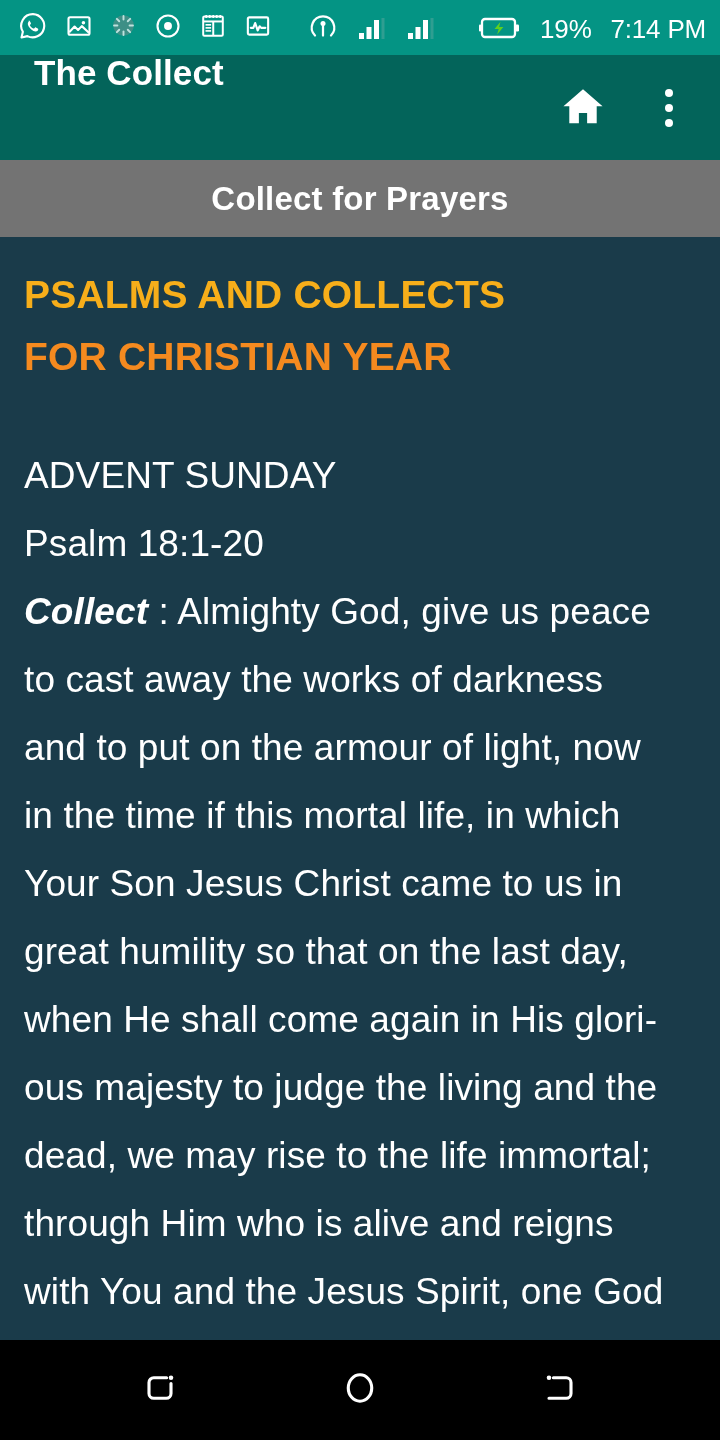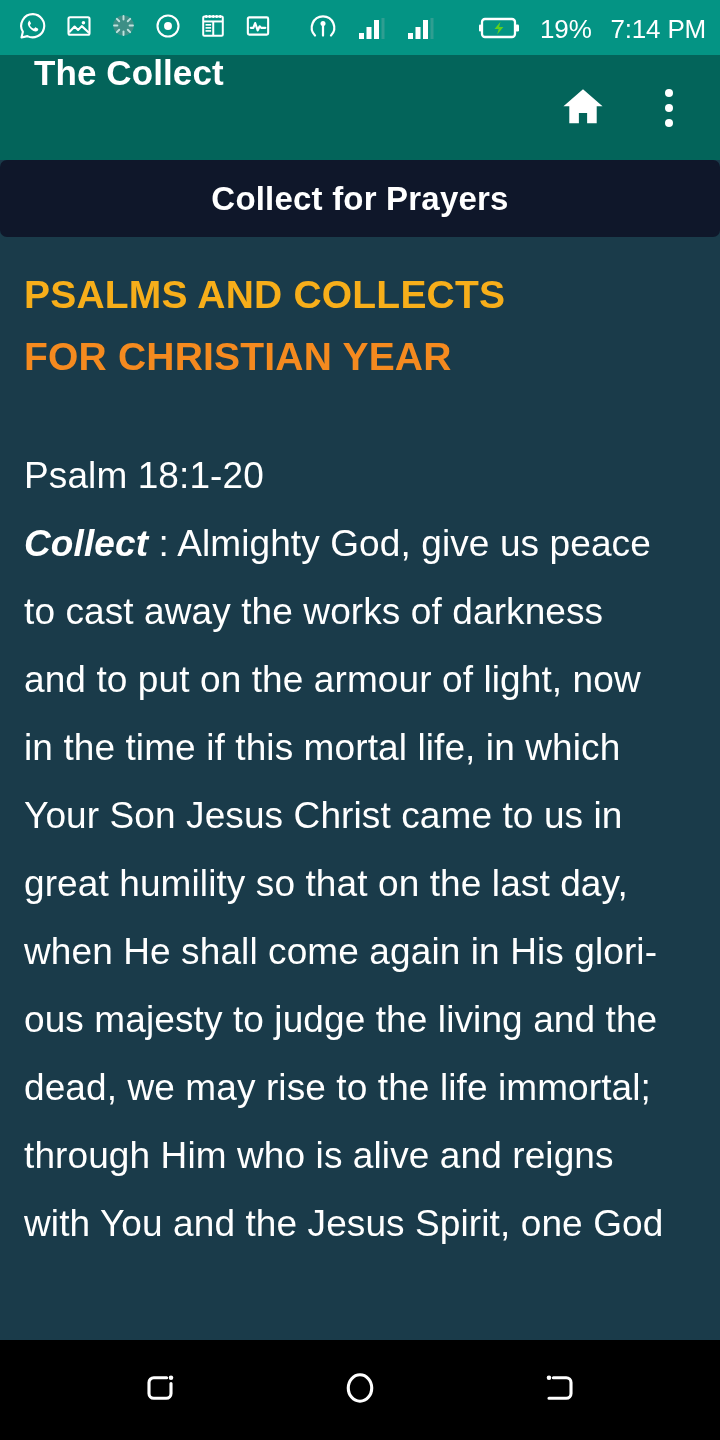--- a/index.html
+++ b/index.html
@@ -49,22 +49,22 @@
     width:50px; height:50px;
     display:flex; align-items:center; justify-content:center;
     cursor:pointer;
   }
   .dots { display:flex; flex-direction:column; gap:7px; align-items:center; }
   .dots i { width:8px; height:8px; border-radius:50%; background:#fff; display:block; }
 
   
   .subbar {
     height:77px; flex:0 0 77px;
-    background:#0f172a;
-    display:flex; align-items:center; justify-content:center;border-radius:7px;
+    background:#737373;
+    display:flex; align-items:center; justify-content:center;
   }
   .subbar-title {
     color:#ffffff; font-size:33px; font-weight:700; letter-spacing:0.2px;
   }
 
   
   .content {
     flex:1 1 auto;
     background:#1a3b4a;
     padding:33px 24px 12px 24px;
@@ -234,20 +234,21 @@
   <div class="subbar">
     <div class="subbar-title">Collect for Prayers</div>
   </div>
 
   <div class="content">
     <div class="heading-line heading-1">PSALMS AND COLLECTS</div>
     <div class="heading-line heading-2">FOR CHRISTIAN YEAR</div>
 
     <div class="spacer"></div>
 
+    <div class="body-line">ADVENT SUNDAY</div>
     <div class="body-line">Psalm 18:1-20</div>
 
     <div class="body-line">
       <span class="lead">Collect</span><span> : </span><span>Almighty God, give us peace</span>
     </div>
     <div class="body-line">to cast away the works of darkness</div>
     <div class="body-line">and to put on the armour of light, now</div>
     <div class="body-line">in the time if this mortal life, in which</div>
     <div class="body-line">Your Son Jesus Christ came to us in</div>
     <div class="body-line">great humility so that on the last day,</div>

